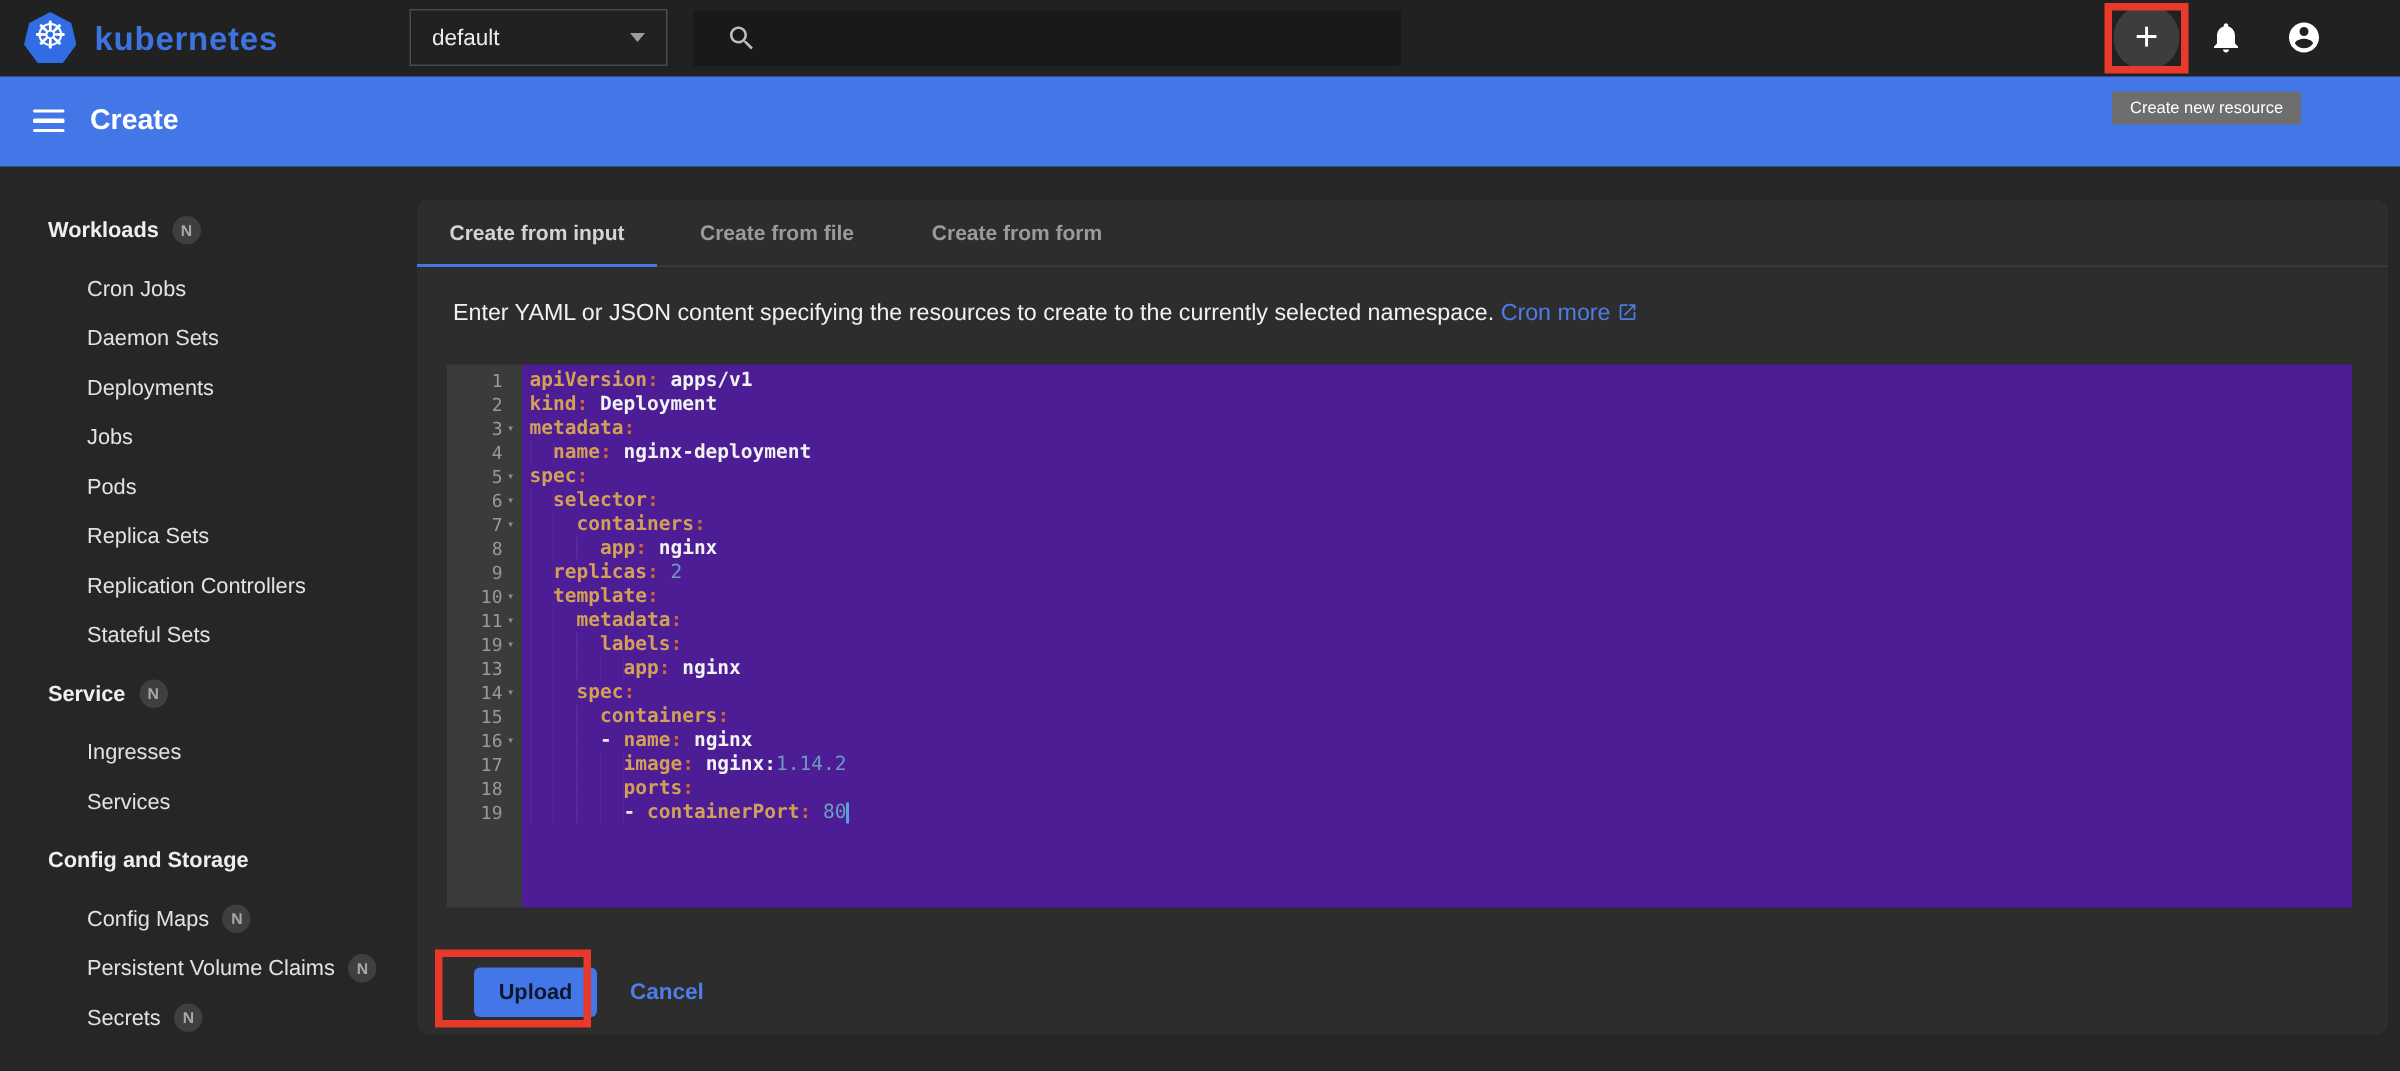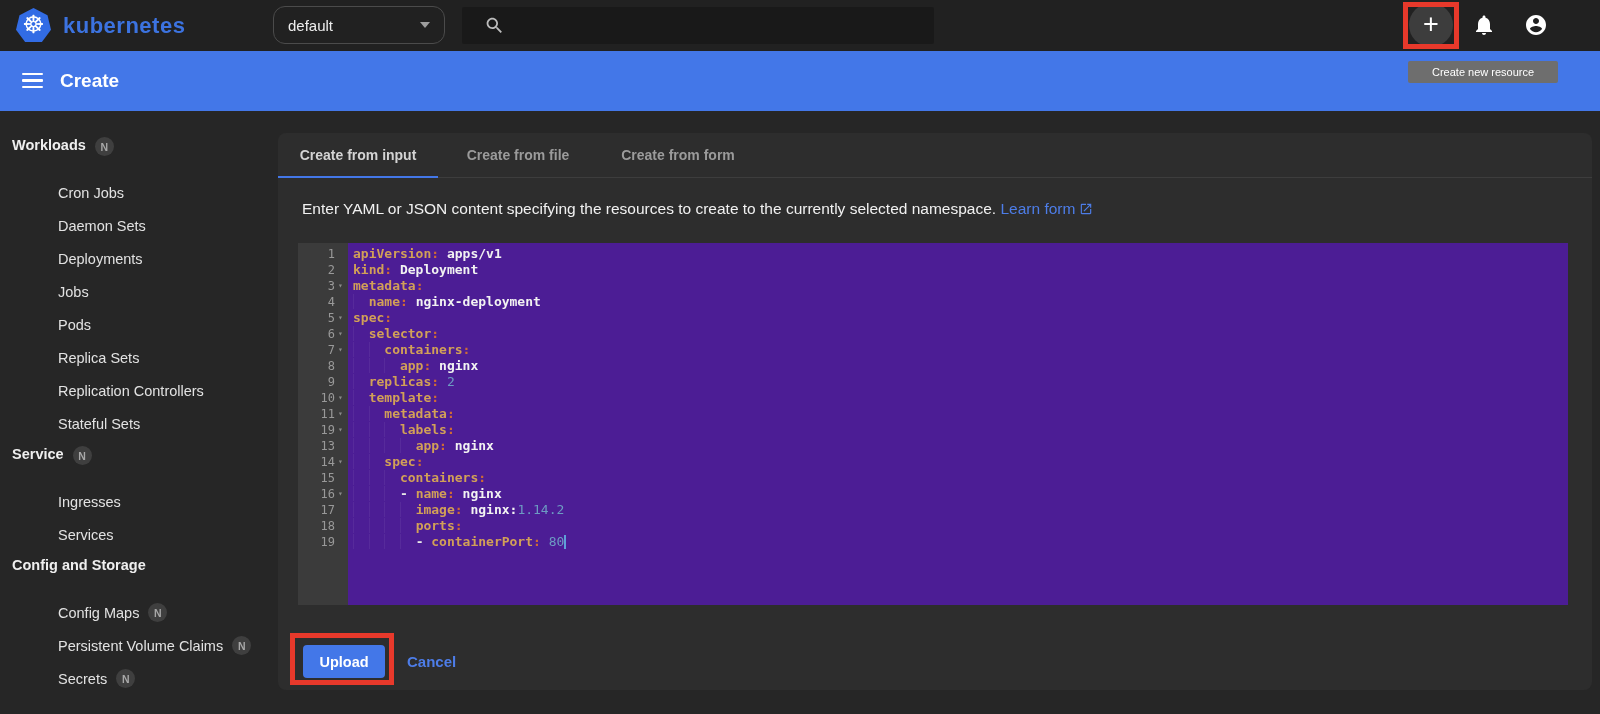--- a/index.html
+++ b/index.html
@@ -17,21 +17,21 @@
   .logo-hept {
     width:35px; height:35px; background:#326ce5;
     clip-path:polygon(50% 0%, 90% 21%, 100% 62%, 74% 97%, 26% 97%, 0% 62%, 10% 21%);
     display:flex; align-items:center; justify-content:center;
   }
   .logo-hept .helm { color:#fff; font-size:25px; line-height:1; margin-top:-2px; }
   .brand-text { color:#3c73e0; font-size:22px; font-weight:bold; letter-spacing:0.5px; }
 
   .ns-select {
     position:absolute; left:273px; top:6px; width:172px; height:38px;
-    border:1px solid #4b4b4b; border-radius:12px;
+    border:1px solid #4b4b4b; border-radius:0;
     display:flex; align-items:center; justify-content:space-between;
     padding:0 14px; cursor:pointer;gap:12px;
   }
   .ns-select .val { color:#ededed; font-size:15px; }
   .caret { width:0; height:0; border-left:5px solid transparent; border-right:5px solid transparent; border-top:6px solid #9e9e9e; }
 
   .searchbar {
     position:absolute; left:462px; top:7px; width:472px; height:37px;
     background:#191919; border-radius:2px; display:flex; align-items:center; padding-left:22px; gap:24px;
   }
@@ -54,32 +54,32 @@
   
   .appbar { position:absolute; left:0; top:51px; width:1600px; height:60px; background:#4377e8; }
   .hamburger { position:absolute; left:22px; top:19px; width:21px; height:21px; cursor:pointer;
     display:flex; flex-direction:column; justify-content:center; gap:4px; }
   .hamburger i { display:block; height:2.4px; background:#fff; border-radius:1px; }
   .appbar-title { position:absolute; left:60px; top:0; height:60px; display:flex; align-items:center;
     color:#fff; font-size:19px; font-weight:bold; }
 
   .tooltip {
     position:absolute; left:1408px; top:61px; z-index:30;
-    background:#6e6e6e; color:#fff; font-size:11px; padding:5px 24px; border-radius:2px; white-space:nowrap;
+    background:#6e6e6e; color:#fff; font-size:11px; padding:5px 12px; border-radius:2px; white-space:nowrap;
   }
 
   
   .red-box { position:absolute; border:5px solid #e8392b; pointer-events:none; z-index:40; }
   .red-box.plus-box { left:1403px; top:2px; width:56px; height:47px; }
   .red-box.upload-box { left:12px; top:500px; width:104px; height:52px; }
 
   
   .sidebar { position:absolute; left:0; top:111px; width:277px; height:603px; padding-top:26px; }
   .side-group { margin-bottom:6px; }
-  .side-header { height:33px; margin-bottom:6px; display:flex; align-items:flex-start; padding-left:12px;
+  .side-header { height:33px; margin-bottom:6px; display:flex; align-items:center; padding-left:32px;
     color:#efefef; font-size:14.5px; font-weight:bold; cursor:pointer; }
   .side-item { height:33px; display:flex; align-items:center; padding-left:58px;
     color:#e2e2e2; font-size:14.5px; cursor:pointer; }
   .n-badge {
     margin-left:9px; width:19px; height:19px; border-radius:50%; background:#3f3f3f;
     color:#a8a8a8; font-size:10.5px; font-weight:bold;
     display:inline-flex; align-items:center; justify-content:center; flex:none;
   }
 
   
@@ -108,21 +108,21 @@
   .tok-k { color:#d2a057; }
   .tok-p { color:#cf6a35; }
   .tok-v { color:#f2f2f2; }
   .tok-n { color:#6d9bc3; font-weight:normal; }
   .tok-d { color:#e8e8e8; }
   .cur { display:inline-block; width:2px; height:14px; background:#5f9fd8; vertical-align:text-bottom; }
 
   
   .actions { position:absolute; left:0; top:512px; width:100%; height:33px; display:flex; align-items:center; }
   .upload {
-    margin-left:25px; width:82px; height:33px; background:#4377e8; color:#ffffff;
+    margin-left:38px; width:82px; height:33px; background:#4377e8; color:#0f172a;
     border:none; border-radius:4px; font-size:14.5px; font-weight:bold;
     font-family:"Liberation Sans", sans-serif; cursor:pointer;
   }
   .cancel { margin-left:22px; color:#4d7de8; font-size:15px; font-weight:bold; text-decoration:none; cursor:pointer; }
 </style>
 </head>
 <body>
 
 <header class="topbar">
   <div class="brand">
@@ -231,21 +231,21 @@
 
 <section class="card">
   <div class="tabs" id="tabs">
       <div class="tab active">Create from input</div>
       <div class="tab">Create from file</div>
       <div class="tab">Create from form</div>
     </div>
 
   <p class="desc">
     <span>Enter YAML or JSON content specifying the resources to create to the currently selected namespace.</span>
-    <a><span>Learn form</span><svg viewBox="0 0 24 24" fill="#4d7de8">
+    <a><span>Cron more</span><svg viewBox="0 0 24 24" fill="#4d7de8">
           <path d="M19 19H5V5h7V3H5c-1.11 0-2 .9-2 2v14c0 1.1.89 2 2 2h14c1.1 0 2-.9 2-2v-7h-2v7zM14 3v2h3.59l-9.83 9.83 1.41 1.41L19 6.41V10h2V3h-7z"></path>
         </svg></a>
   </p>
 
   <div class="editor">
     <div class="gutter" id="gutter">
         <div class="row">
           <span class="num">1</span>
           <span class="fold"></span>
         </div>

